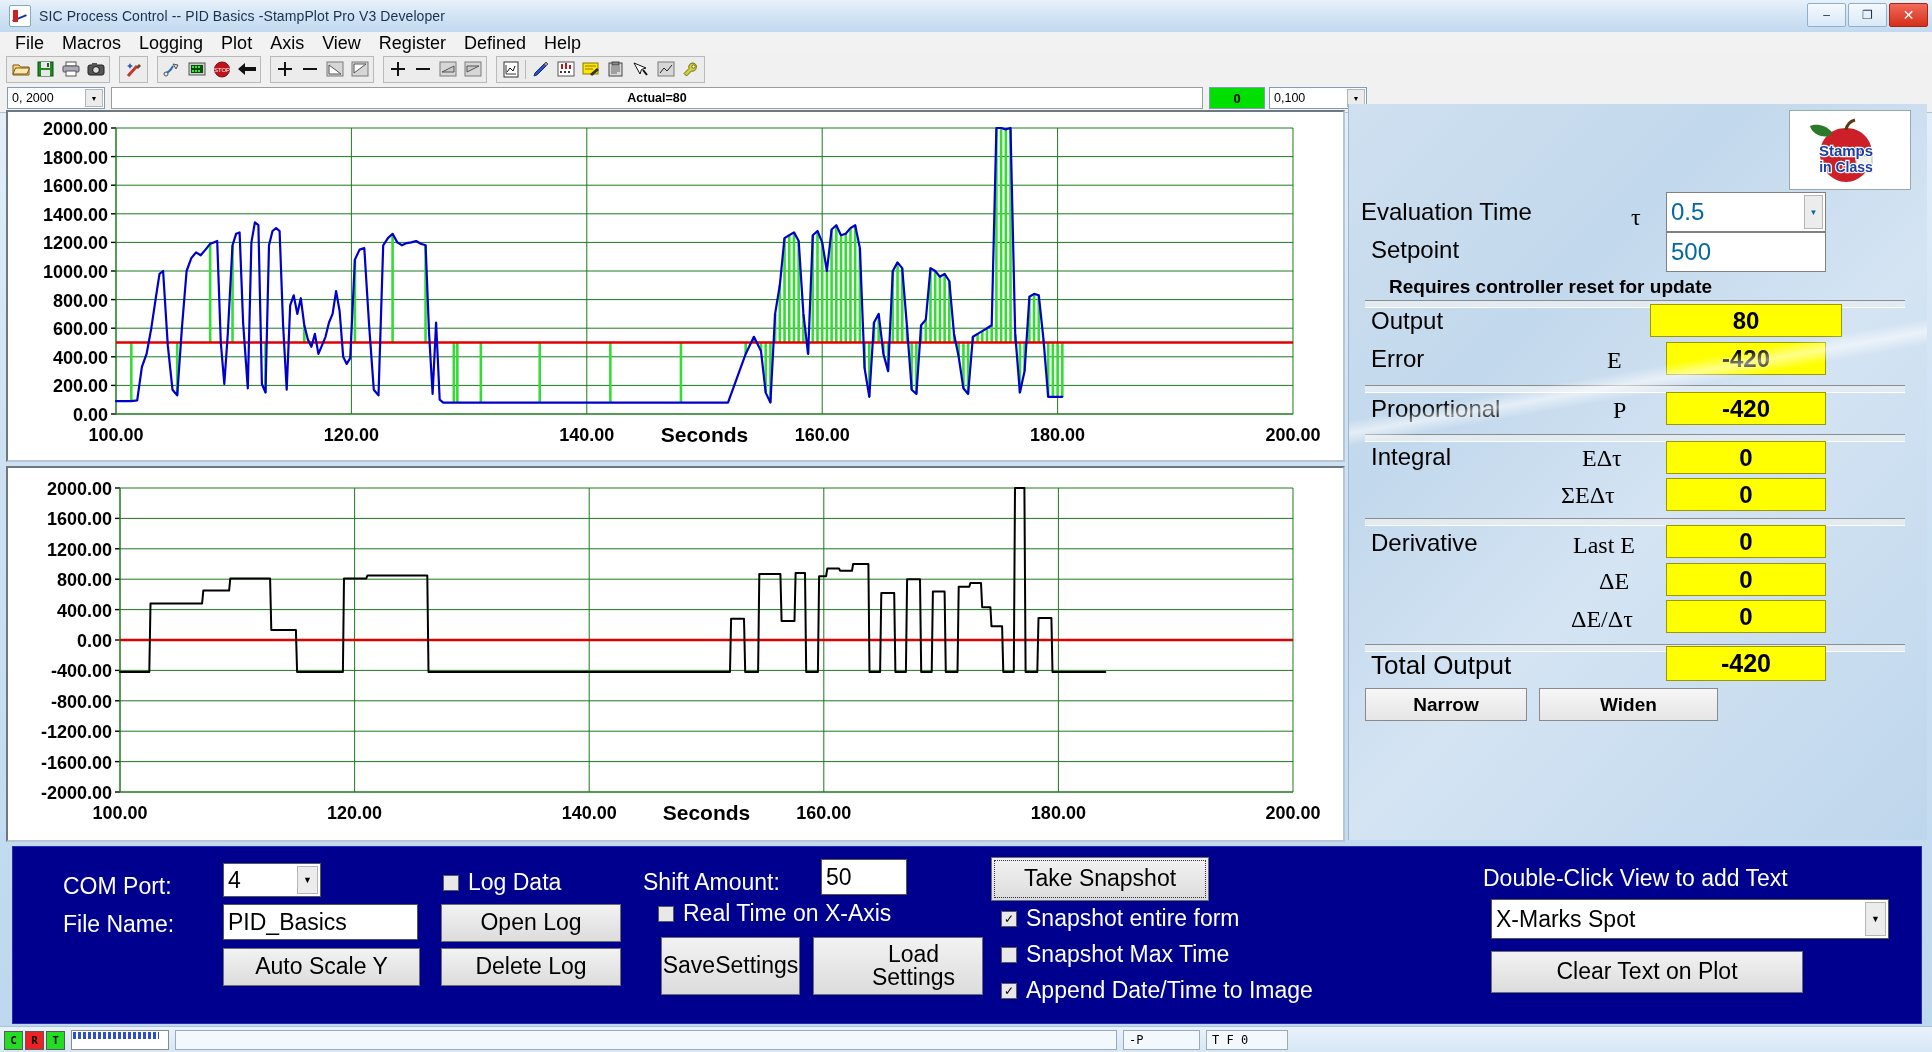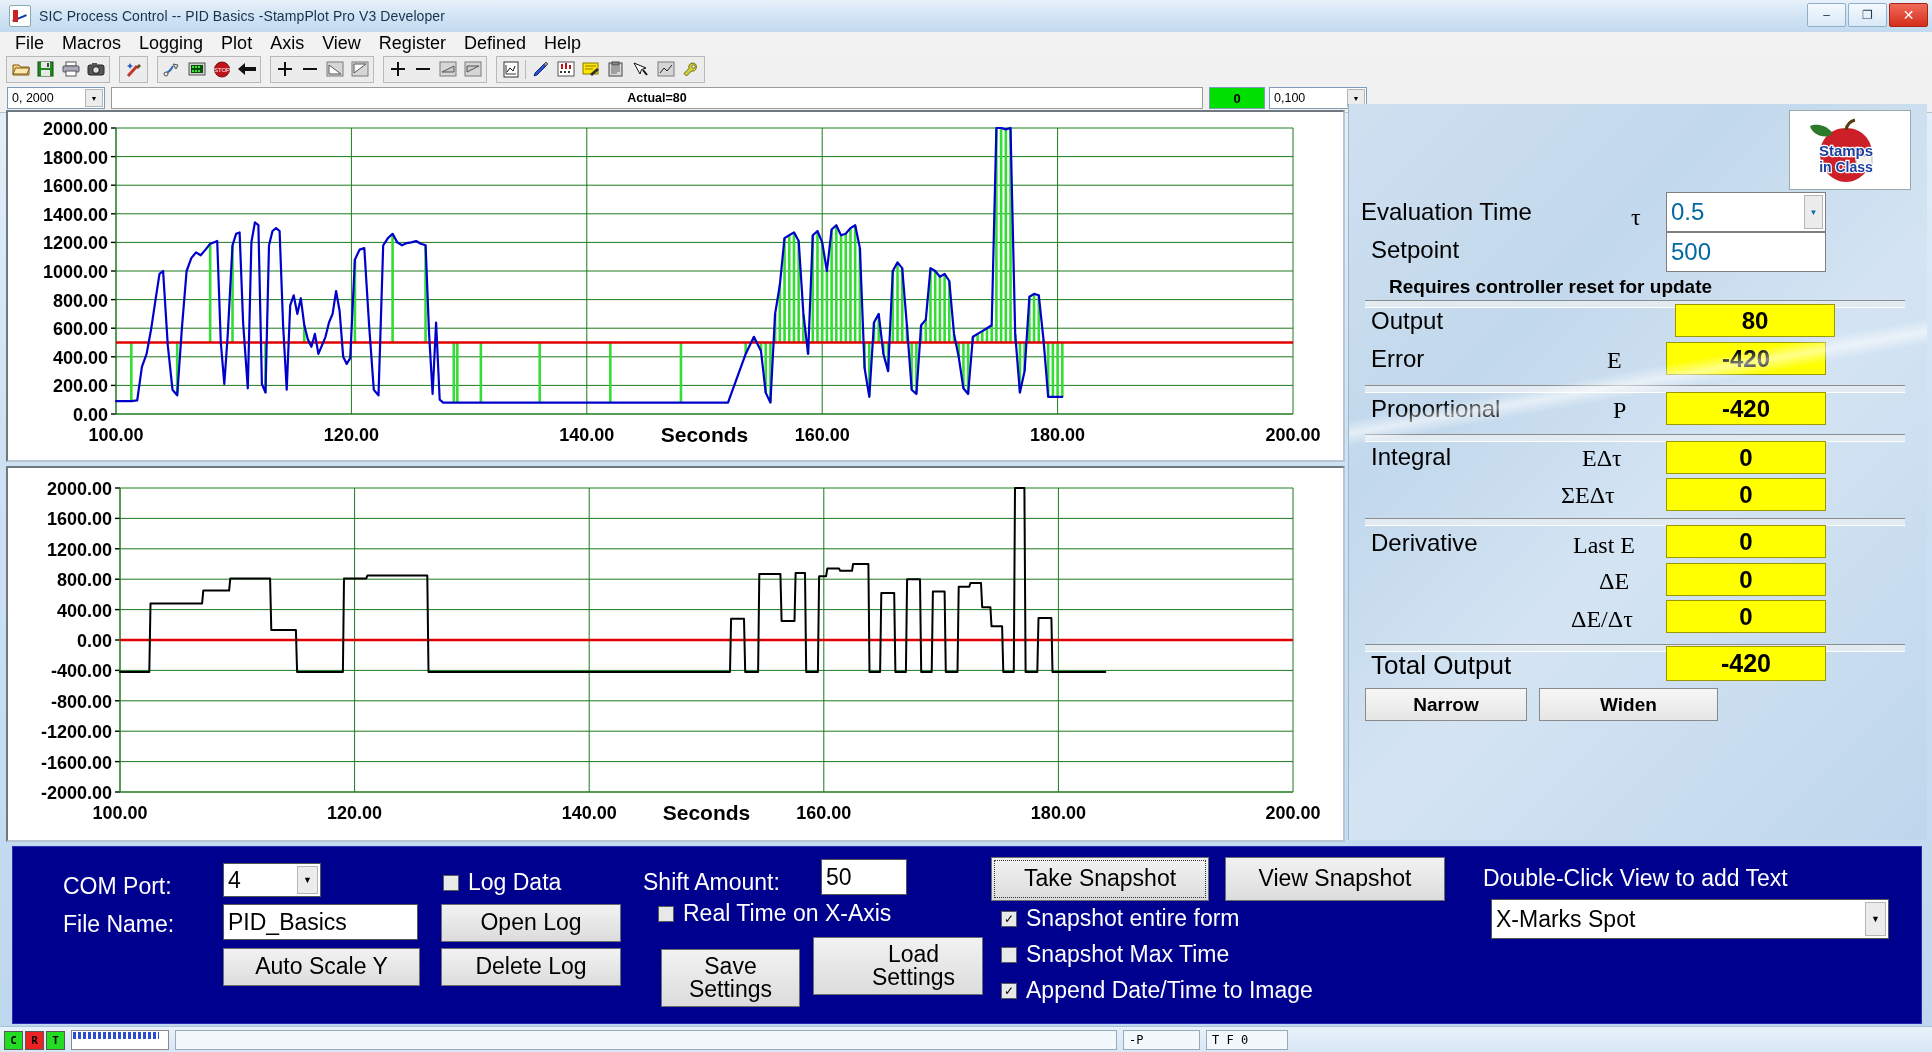--- a/index.html
+++ b/index.html
@@ -563,21 +563,21 @@
       <span class="rp-label">Setpoint</span>
     </div>
     <div class="rp-input" style="left:317px;top:128px;width:160px;height:40px;position:absolute;">
       <span>500</span>
     </div>
 
     <div class="rp-note" style="left:40px;top:172px;">Requires controller reset for update</div>
     <div class="rp-sep" style="left:16px;top:196px;width:540px;"></div>
 
     <div class="rp-label" style="position:absolute;left:22px;top:203px;">Output</div>
-    <div class="rp-val" style="position:absolute;left:326px;top:200px;width:160px;height:33px;">80</div>
+    <div class="rp-val" style="position:absolute;left:301px;top:200px;width:192px;height:33px;">80</div>
 
     <div class="rp-label" style="position:absolute;left:22px;top:241px;">Error</div>
     <div class="rp-sym" style="position:absolute;left:258px;top:243px;">E</div>
     <div class="rp-val" style="position:absolute;left:317px;top:238px;width:160px;height:33px;">-420</div>
 
     <div class="rp-sep" style="left:16px;top:281px;width:540px;"></div>
 
     <div class="rp-label" style="position:absolute;left:22px;top:291px;">Proportional</div>
     <div class="rp-sym" style="position:absolute;left:264px;top:293px;">P</div>
     <div class="rp-val" style="position:absolute;left:317px;top:288px;width:160px;height:33px;">-420</div>
@@ -636,50 +636,50 @@
     <div class="bp-label" style="left:630px;top:22px;">Shift Amount:</div>
     <div class="bp-input" style="left:808px;top:12px;width:86px;height:36px;">
       <span>50</span>
     </div>
 
     <div class="bp-check" style="left:645px;top:53px;">
       <span class="cbox"></span>
       <span>Real Time on X-Axis</span>
     </div>
 
-    <div class="bp-btn" style="left:648px;top:90px;width:137px;height:56px;flex-direction:column;margin-top:12px;">
+    <div class="bp-btn" style="left:648px;top:90px;width:137px;height:56px;flex-direction:row;">
       <span>Save</span>
       <span>Settings</span>
     </div>
     <div class="bp-btn" style="left:800px;top:90px;width:137px;height:56px;flex-direction:column;padding-left:31px;">
       <span>Load</span>
       <span>Settings</span>
     </div>
 
     <div class="bp-btn focus" style="left:978px;top:10px;width:216px;height:42px;">Take Snapshot</div>
-    <div class="bp-btn" style="left:1212px;top:10px;width:218px;height:42px;">View Snapshot</div>
 
     <div class="bp-check" style="left:988px;top:58px;">
       <span class="cbox">✓</span>
       <span>Snapshot entire form</span>
     </div>
     <div class="bp-check" style="left:988px;top:94px;">
       <span class="cbox"></span>
       <span>Snapshot Max Time</span>
     </div>
     <div class="bp-check" style="left:988px;top:130px;">
       <span class="cbox">✓</span>
       <span>Append Date/Time to Image</span>
     </div>
 
     <div class="bp-label" style="left:1470px;top:18px;">Double-Click View to add Text</div>
     <div class="bp-combo" style="left:1478px;top:52px;width:398px;height:40px;">
       <span>X-Marks Spot</span>
       <span class="arrow">▼</span>
     </div>
+    <div class="bp-btn" style="left:1478px;top:104px;width:310px;height:40px;">Clear Text on Plot</div>
   </div>
 
   <div class="statusbar">
     <div class="sb-led" style="background:#22dd22">C</div>
     <div class="sb-led" style="background:#ee2222;margin-left:2px;">R</div>
     <div class="sb-led" style="background:#22dd22;margin-left:2px;">T</div>
     <div class="sb-prog">
         <i></i>
       </div>
     <div class="sb-cell" style="width:935px;"></div>

